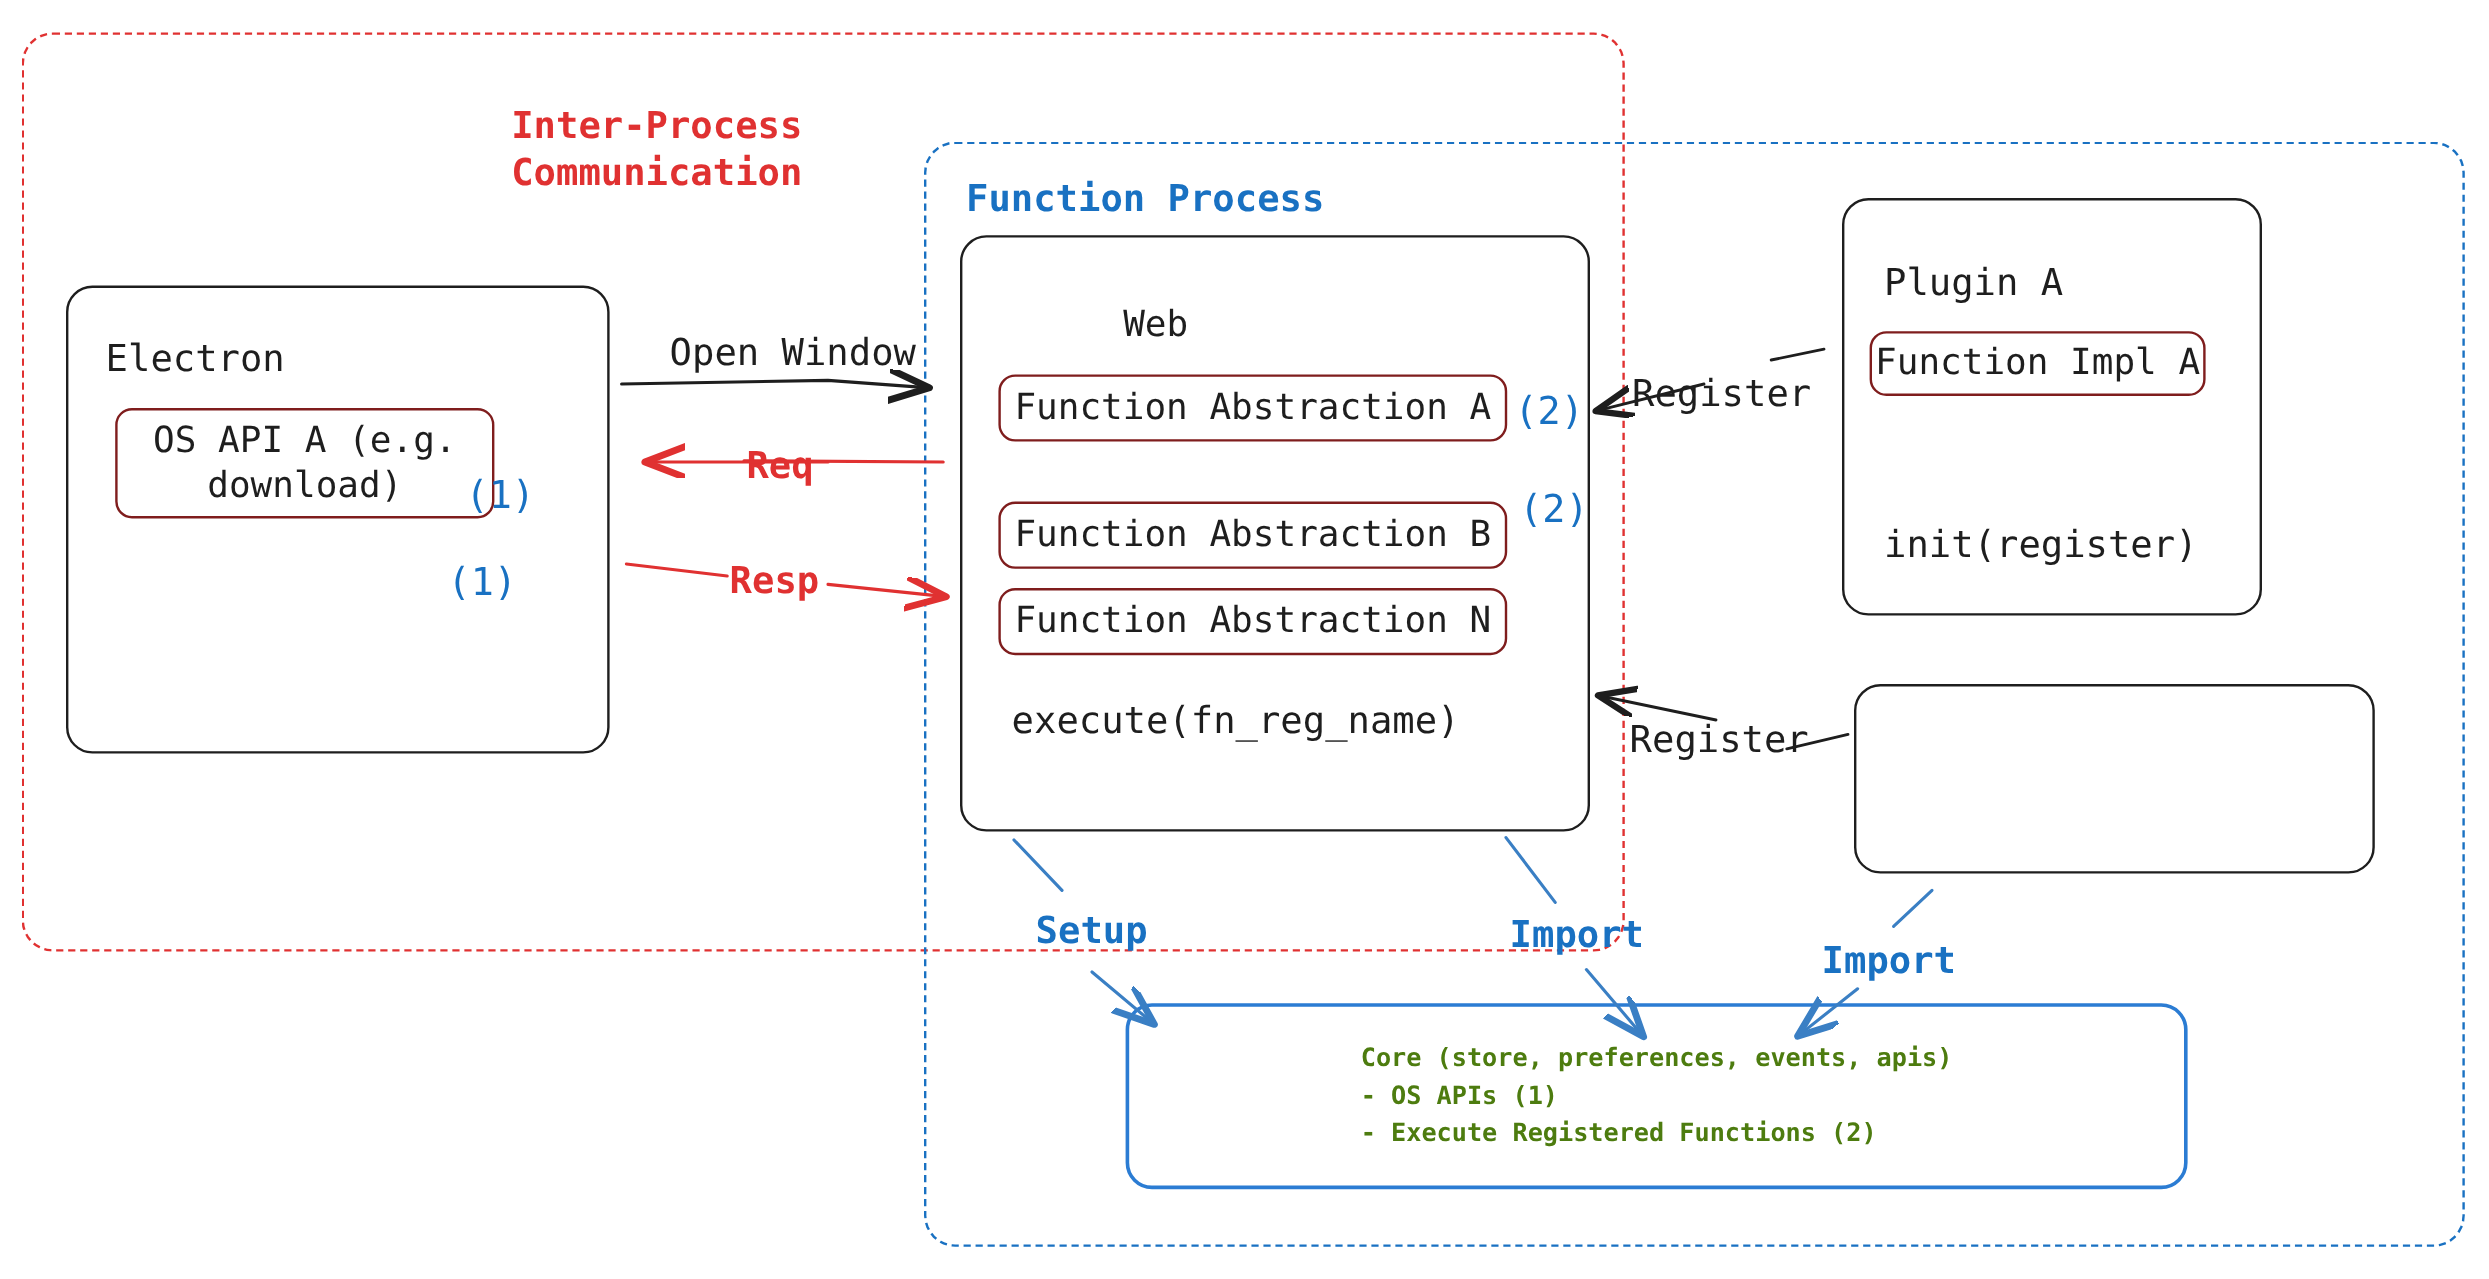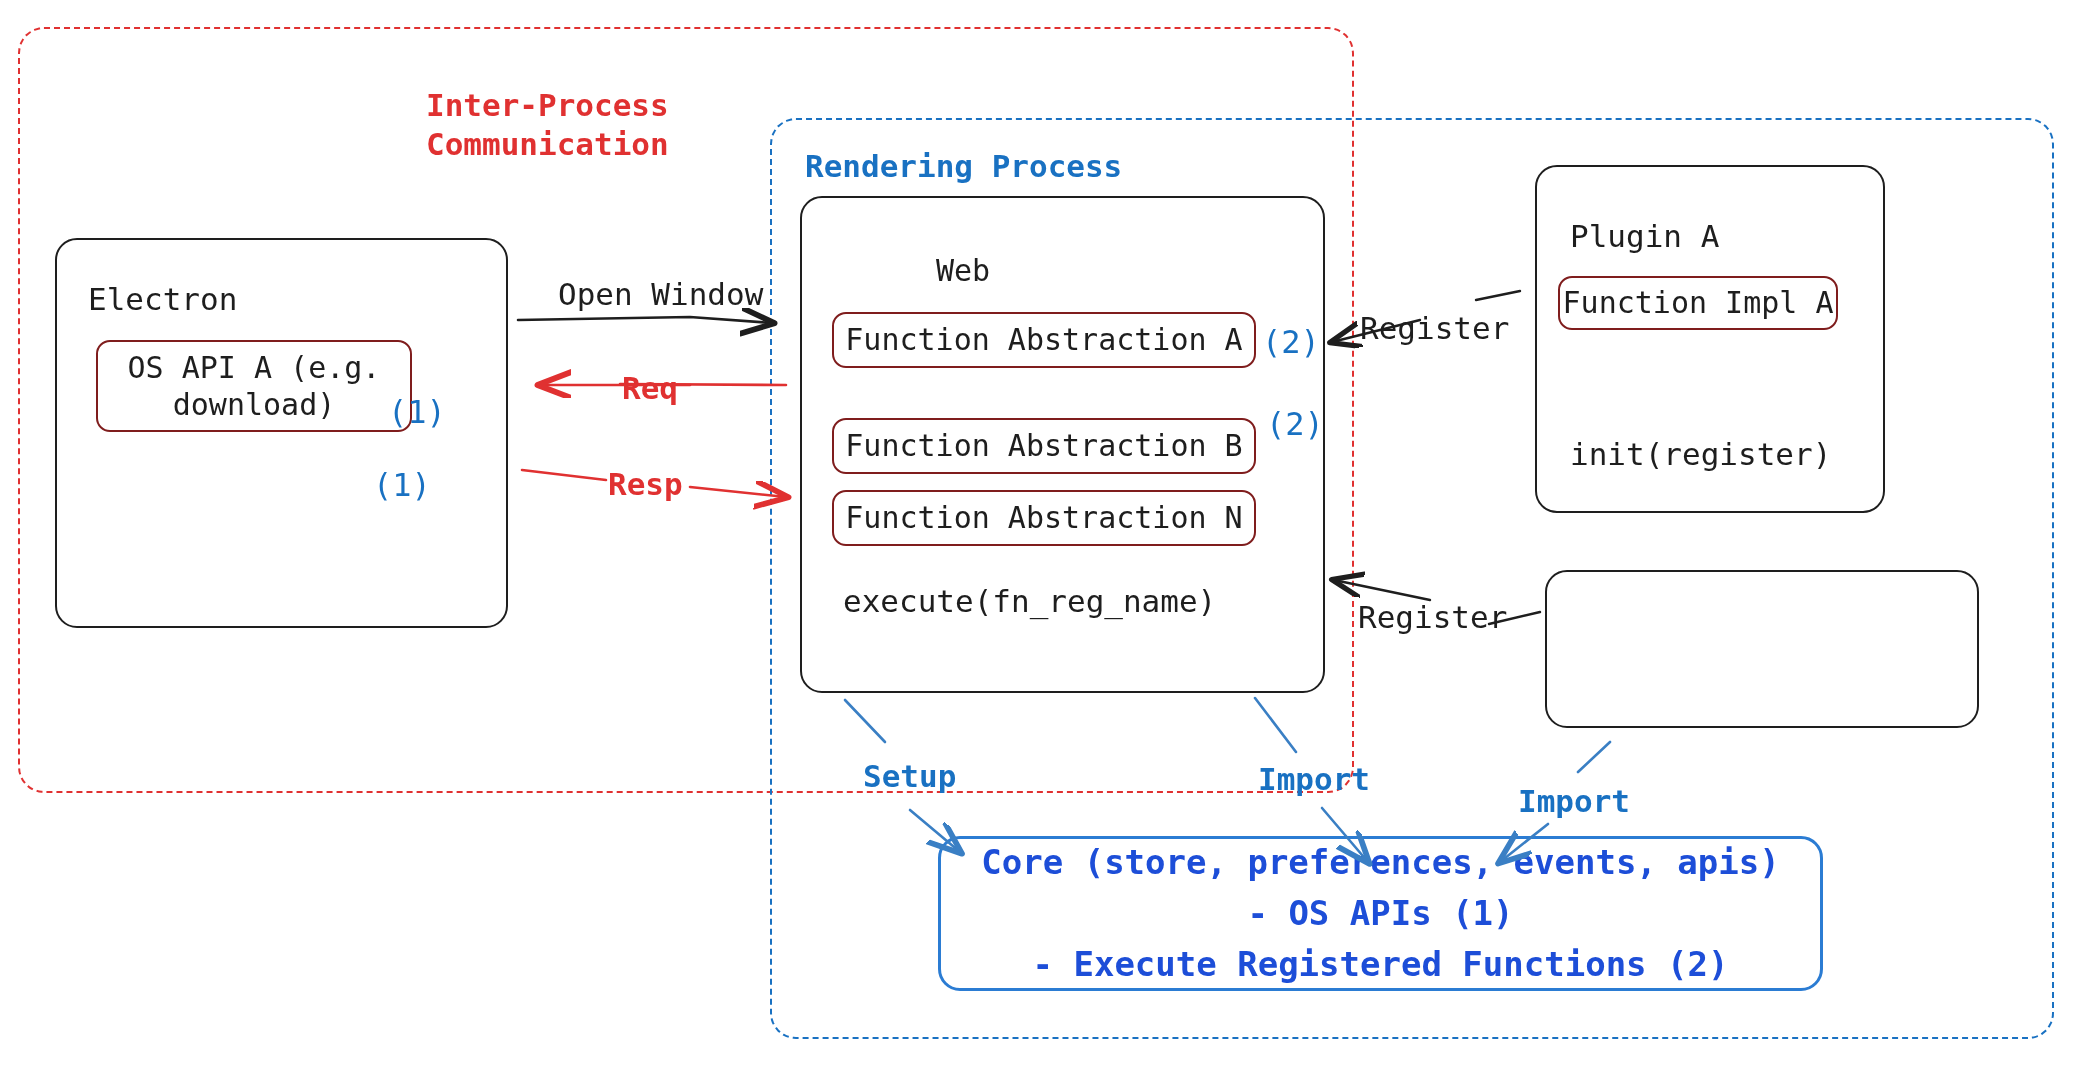--- a/index.html
+++ b/index.html
@@ -66,24 +66,23 @@
     position: absolute;
     box-sizing: border-box;
     border: 3px solid #2b7cd3;
     border-radius: 22px;
     background: transparent;
     display: flex;
     align-items: center;
     justify-content: center;
   }
   .core-text {
-    color: #1d4ed8;
-    font-size: 34px;
+    color: #4d7c0f;
+    font-size: 21px;
     line-height: 1.5;
-    text-align: center;
     font-weight: bold;
     white-space: pre;
   }
   .marker {
     position: absolute;
     color: #1971c2;
     font-size: 32px;
     white-space: pre;
   }
 </style>
@@ -91,21 +90,21 @@
 <body>
 
 <div id="stage">
 
   <div class="dashbox dash-red" style="left:18px; top:27px; width:1336px; height:766px;"></div>
   <div class="dashbox dash-blue" style="left:770px; top:118px; width:1284px; height:921px;"></div>
 
   <div class="lbl lbl-red t31 lbl-center" style="left:426px; top:86px; width:230px; font-weight:bold;">Inter-Process
 Communication</div>
 
-  <div class="lbl lbl-blue t31" style="left:805px; top:147px; font-weight:bold;">Rendering Process</div>
+  <div class="lbl lbl-blue t31" style="left:805px; top:147px; font-weight:bold;">Function Process</div>
 
   <div class="rbox" style="left:55px; top:238px; width:453px; height:390px;"></div>
   <div class="lbl t31" style="left:88px; top:280px;">Electron</div>
 
   <div class="rbox-inner" style="left:96px; top:340px; width:316px; height:92px;">
     <span class="lbl t30 lbl-center" style="position:static; width:100%;">OS API A (e.g.
 download)</span>
   </div>
   <div class="marker" style="left:388px; top:393px;">(1)</div>
 

